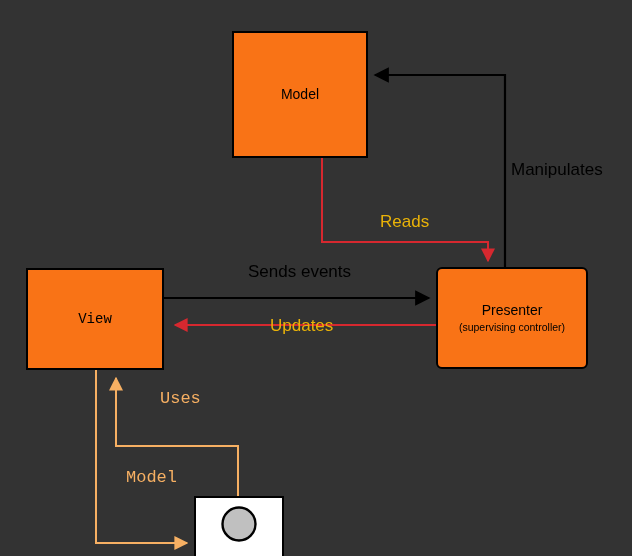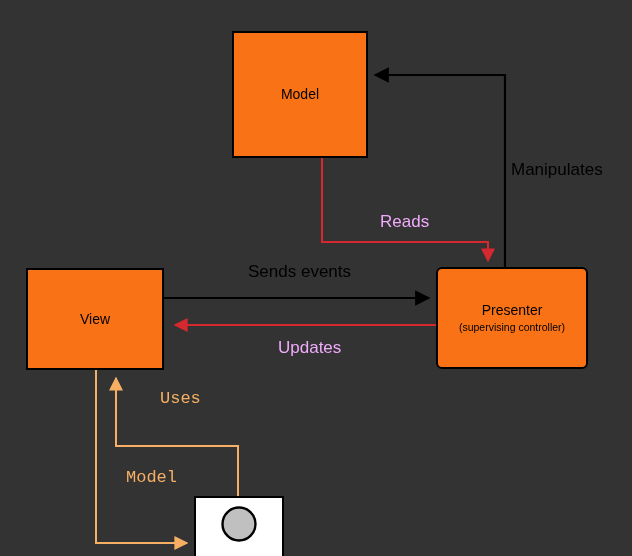--- a/index.html
+++ b/index.html
@@ -54,20 +54,21 @@
     left: 232px;
     top: 31px;
     width: 136px;
     height: 127px;
   }
   #node-view {
     left: 26px;
     top: 268px;
     width: 138px;
     height: 102px;
+    font-family: Liberation Mono, monospace;
   }
   #node-presenter {
     left: 436px;
     top: 267px;
     width: 152px;
     height: 102px;
     border-radius: 6px;
   }
   #actor-box {
     position: absolute;
@@ -80,21 +81,21 @@
     box-sizing: border-box;
     overflow: hidden;
   }
   .edge-label {
     position: absolute;
     font-size: 17px;
     line-height: 16px;
     white-space: nowrap;
   }
   .lbl-black { color: #000000; }
-  .lbl-red { color: #f0abfc; }
+  .lbl-red { color: #eab308; }
   .lbl-orange { color: #f7b063; font-family: Liberation Mono, monospace; }
 </style>
 </head>
 <body>
 
 <div id="canvas">
 
   <svg id="edges" viewBox="0 0 632 556" width="632" height="556" xmlns="http://www.w3.org/2000/svg">
     <defs>
       <marker id="arrow-black" viewBox="0 0 10 10" refX="9" refY="5" markerWidth="7" markerHeight="7" orient="auto-start-reverse">
@@ -140,19 +141,19 @@
       <path d="M 11 92 A 32 32 0 0 1 75 92 Z" fill="#c0c0c0" stroke="#000000" stroke-width="2.4"></path>
     </svg>
   </div>
 
   <div class="edge-label lbl-black" style="left:511px; top:162px;">Manipulates</div>
 
   <div class="edge-label lbl-red" style="left:380px; top:214px;">Reads</div>
 
   <div class="edge-label lbl-black" style="left:248px; top:264px;">Sends events</div>
 
-  <div class="edge-label lbl-red" style="left:270px; top:340px;margin-left:8px;">Updates</div>
+  <div class="edge-label lbl-red" style="left:270px; top:318px;">Updates</div>
 
   <div class="edge-label lbl-orange" style="left:160px; top:391px;">Uses</div>
 
   <div class="edge-label lbl-orange" style="left:126px; top:470px;">Model</div>
 
 </div>
 
 </body></html>

